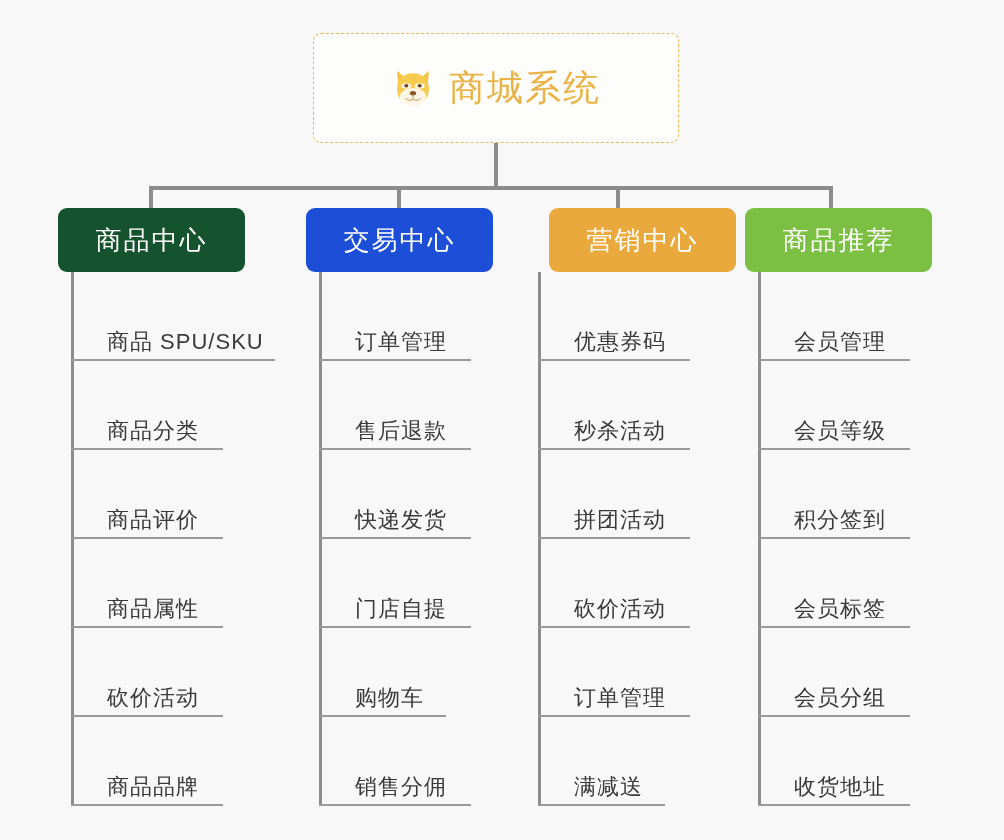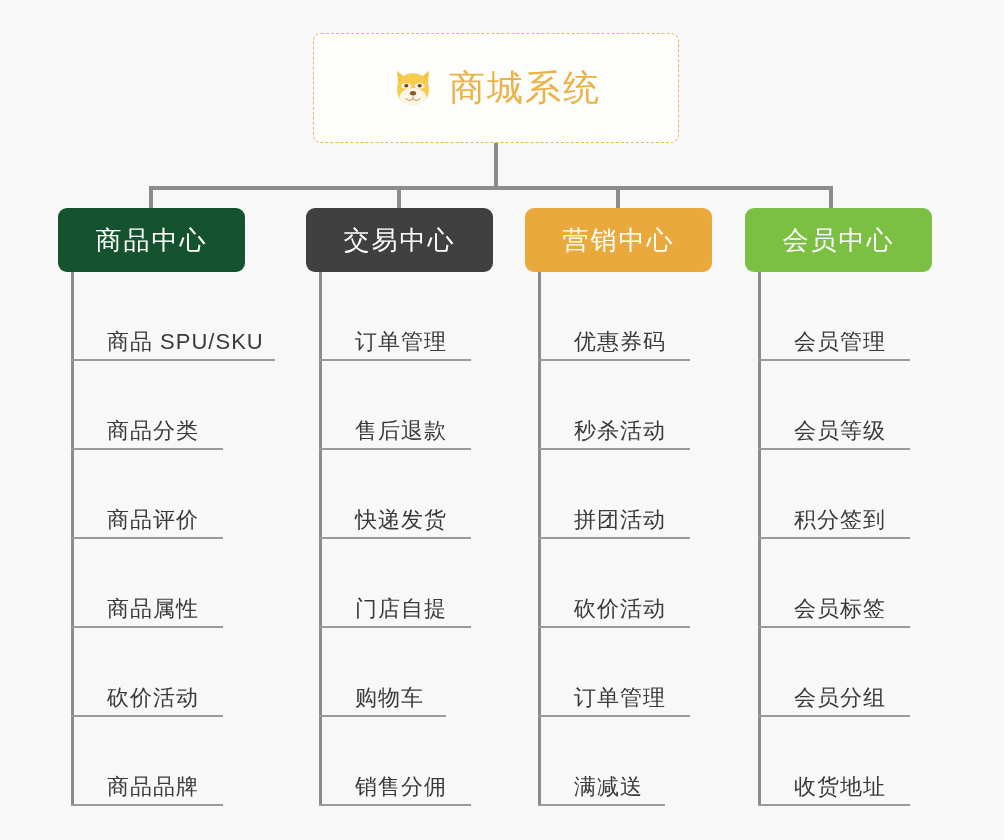--- a/index.html
+++ b/index.html
@@ -163,21 +163,21 @@
           <div class="leaf-label">砍价活动</div>
           <div class="leaf-underline" style="width: 152px;"></div>
         </div>
         <div class="leaf">
           <div class="leaf-label">商品品牌</div>
           <div class="leaf-underline" style="width: 152px;"></div>
         </div>
       </div>
     </div>
     <div class="branch" style="left: 306px;">
-      <div class="branch-header" style="background: #404040;">
+      <div class="branch-header" style="background: #1d4ed8;">
         <span>交易中心</span>
       </div>
       <div class="branch-stem" style="height: 534px;"></div>
       <div class="leaf-list">
         <div class="leaf">
           <div class="leaf-label">订单管理</div>
           <div class="leaf-underline" style="width: 152px;"></div>
         </div>
         <div class="leaf">
           <div class="leaf-label">售后退款</div>
@@ -195,21 +195,21 @@
           <div class="leaf-label">购物车</div>
           <div class="leaf-underline" style="width: 127px;"></div>
         </div>
         <div class="leaf">
           <div class="leaf-label">销售分佣</div>
           <div class="leaf-underline" style="width: 152px;"></div>
         </div>
       </div>
     </div>
     <div class="branch" style="left: 525px;">
-      <div class="branch-header" style="background: rgb(233, 169, 61);">
+      <div class="branch-header" style="background: rgb(233, 169, 61); margin-left: 24px;">
         <span>营销中心</span>
       </div>
       <div class="branch-stem" style="height: 534px;"></div>
       <div class="leaf-list">
         <div class="leaf">
           <div class="leaf-label">优惠券码</div>
           <div class="leaf-underline" style="width: 152px;"></div>
         </div>
         <div class="leaf">
           <div class="leaf-label">秒杀活动</div>
@@ -228,21 +228,21 @@
           <div class="leaf-underline" style="width: 152px;"></div>
         </div>
         <div class="leaf">
           <div class="leaf-label">满减送</div>
           <div class="leaf-underline" style="width: 127px;"></div>
         </div>
       </div>
     </div>
     <div class="branch" style="left: 745px;">
       <div class="branch-header" style="background: rgb(123, 192, 67);">
-        <span>会员中心</span>
+        <span>商品推荐</span>
       </div>
       <div class="branch-stem" style="height: 534px;"></div>
       <div class="leaf-list">
         <div class="leaf">
           <div class="leaf-label">会员管理</div>
           <div class="leaf-underline" style="width: 152px;"></div>
         </div>
         <div class="leaf">
           <div class="leaf-label">会员等级</div>
           <div class="leaf-underline" style="width: 152px;"></div>

